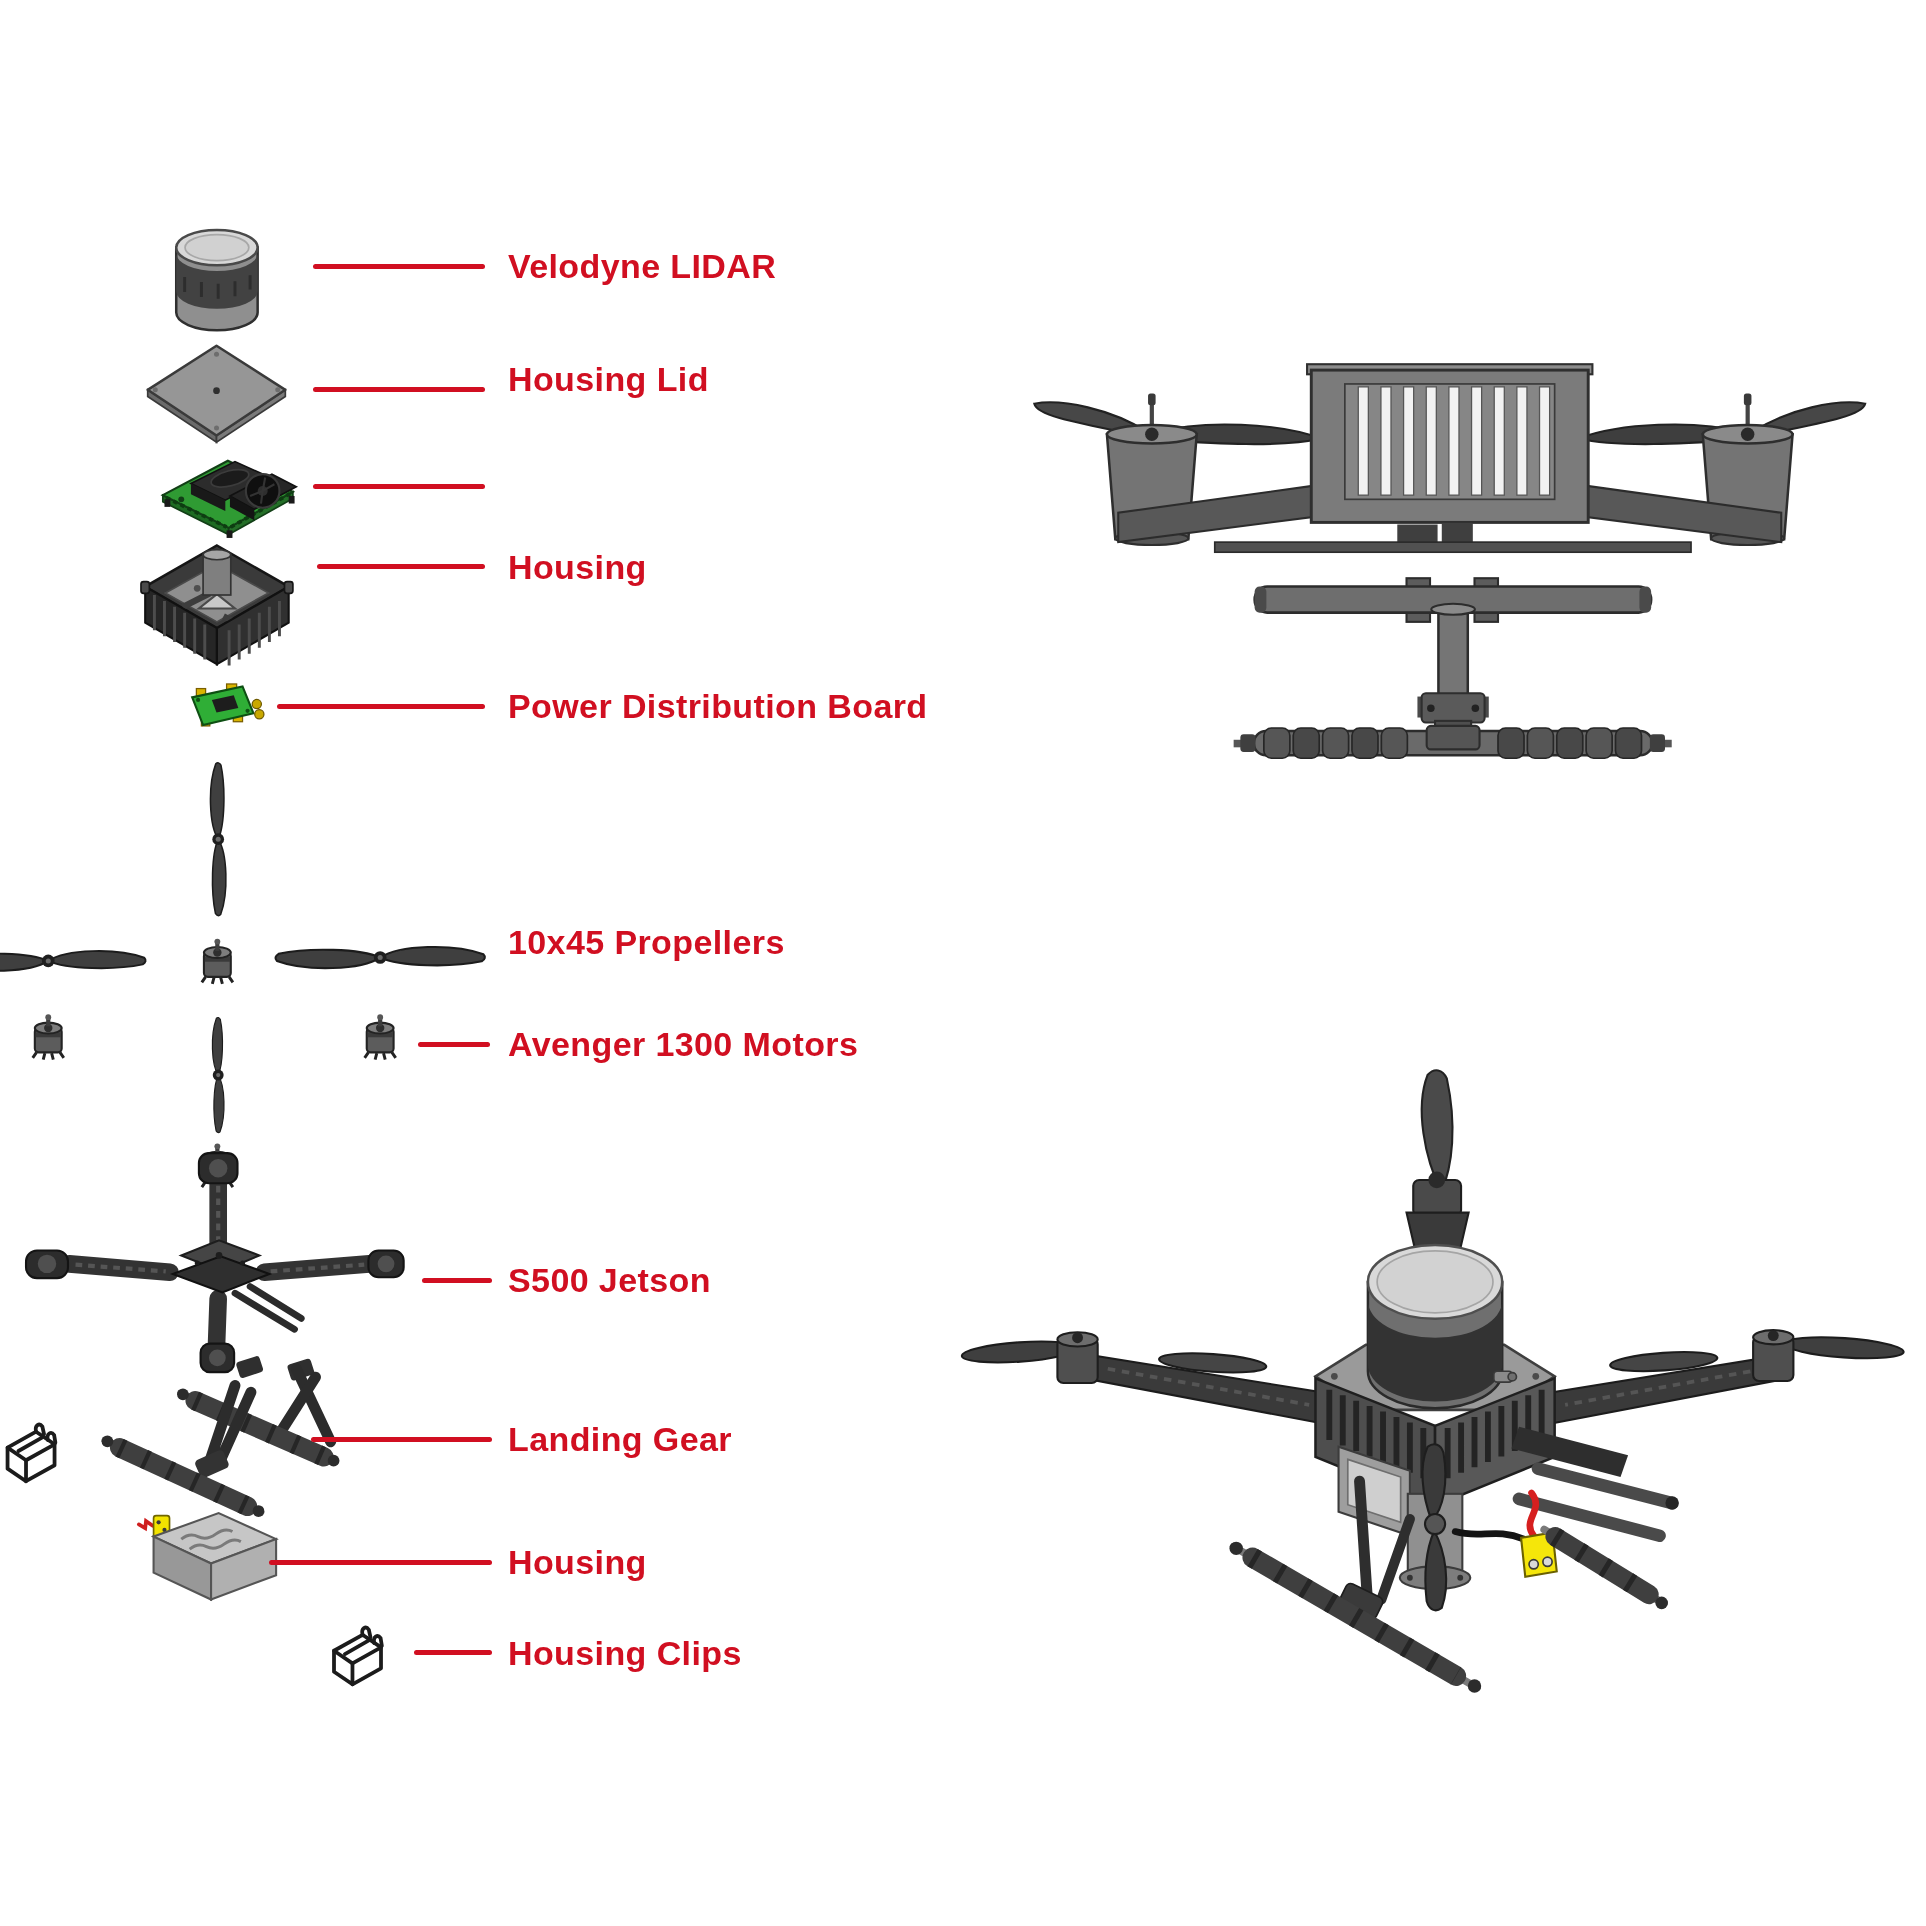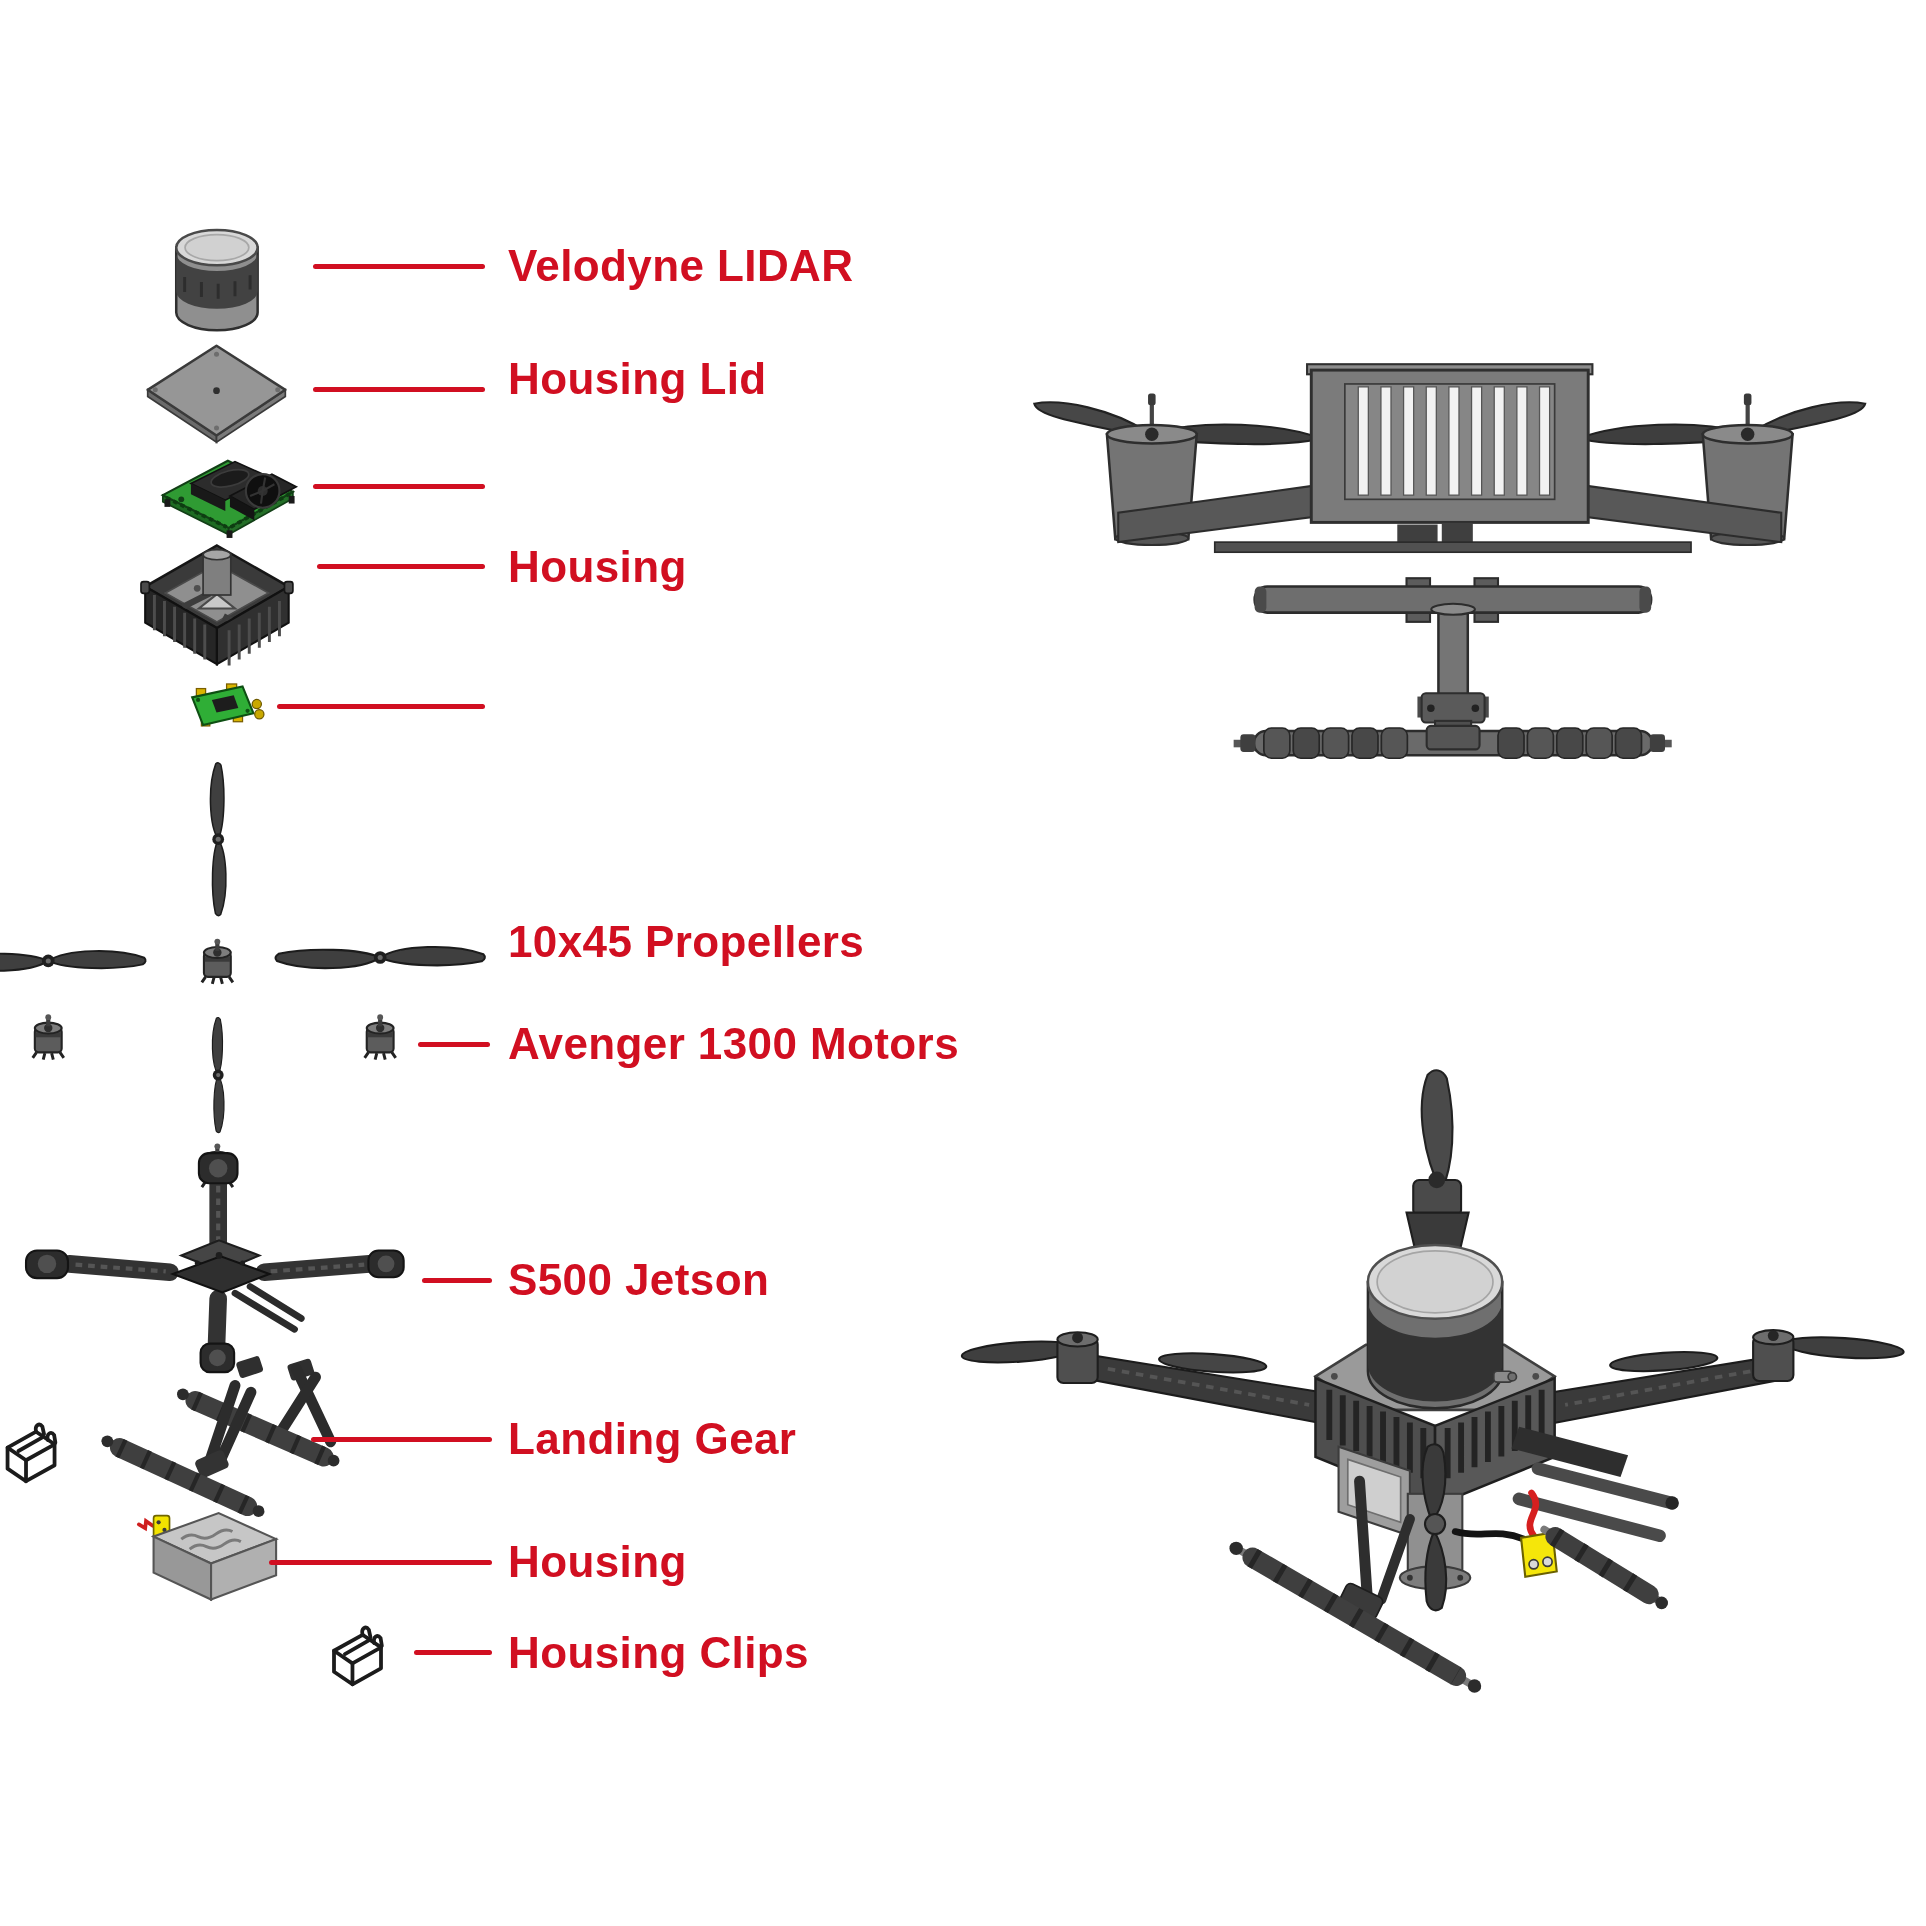--- a/index.html
+++ b/index.html
@@ -11,21 +11,21 @@
     font-family:"Liberation Sans",sans-serif;
   }
   .art{
     position:absolute;left:0;top:0;width:1926px;height:1926px;
   }
   .part-label{
     position:absolute;
     left:508px;
     transform:translateY(-50%);
     font-weight:700;
-    font-size:44px;
+    font-size:34px;
     letter-spacing:0.4px;
     color:#d10f21;
     white-space:nowrap;
   }
   .leader{
     position:absolute;
     height:4.6px;
     border-radius:2.5px;
     background:#d10f21;
   }
@@ -421,20 +421,21 @@
   <div class="leader" style="left:277px;top:704px;width:208px"></div>
   <div class="leader" style="left:418px;top:1042px;width:72px"></div>
   <div class="leader" style="left:422px;top:1278px;width:70px"></div>
   <div class="leader" style="left:311px;top:1437px;width:181px"></div>
   <div class="leader" style="left:269px;top:1560px;width:223px"></div>
   <div class="leader" style="left:414px;top:1650px;width:78px"></div>
 
   <div class="part-label" style="top:266px">Velodyne LIDAR</div>
   <div class="part-label" style="top:379px">Housing Lid</div>
   <div class="part-label" style="top:567px">Housing</div>
+  <div class="part-label" style="top:706px">Power Distribution Board</div>
   <div class="part-label" style="top:942px">10x45 Propellers</div>
   <div class="part-label" style="top:1044px">Avenger 1300 Motors</div>
   <div class="part-label" style="top:1280px">S500 Jetson</div>
   <div class="part-label" style="top:1439px">Landing Gear</div>
   <div class="part-label" style="top:1562px">Housing</div>
   <div class="part-label" style="top:1653px">Housing Clips</div>
 
 </div>
 
 

